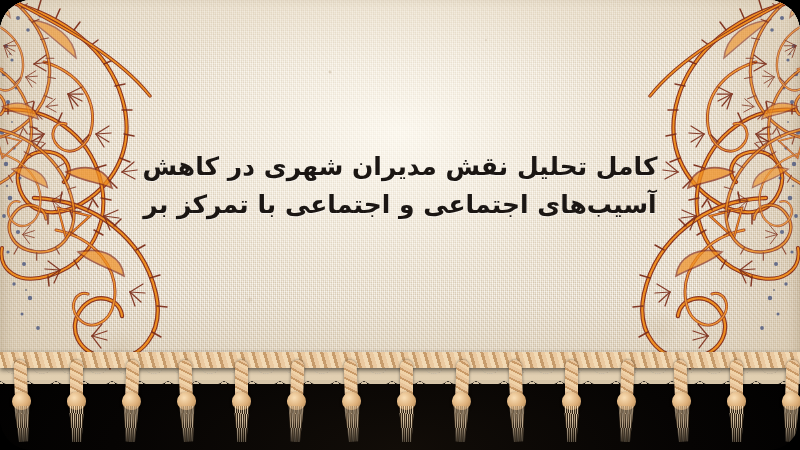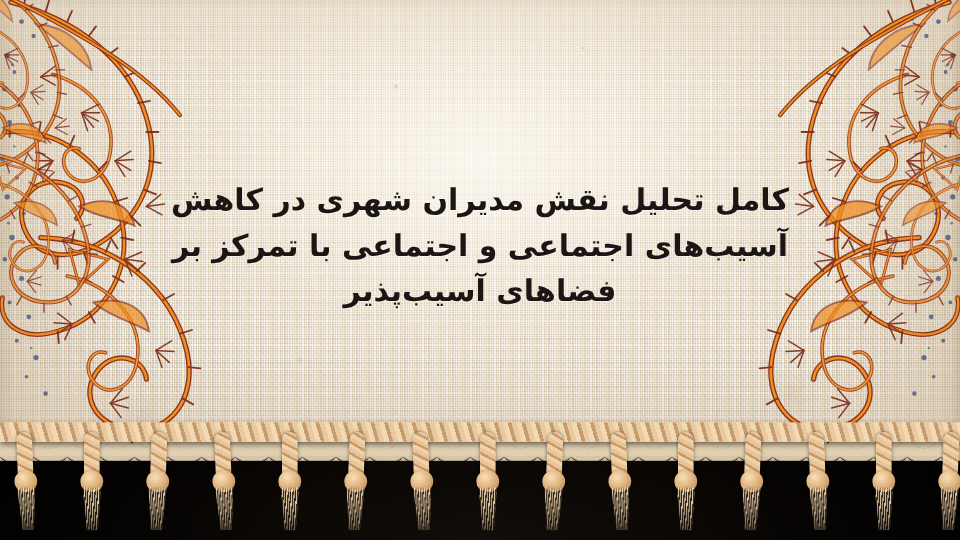--- a/index.html
+++ b/index.html
@@ -8,20 +8,21 @@
     padding: 0;
     background: #000;
   }
   #stage {
     position: relative;
     width: 800px;
     height: 450px;
     overflow: hidden;
     background: #040302;
     font-family: "DejaVu Sans", "Liberation Sans", sans-serif;
+    border-radius: 32px;
   }
 
   
   .backdrop {
     position: absolute;
     inset: 0;
     background:
       radial-gradient(ellipse 60% 40% at 50% 100%, #120d08 0%, #060403 60%, #000 100%);
   }
 
@@ -402,21 +403,20 @@
         <path d="M 8 -2 C 70 30, 120 58, 150 96" stroke="#ef8f22" stroke-width="1.6"></path>
         <path d="M 792 -2 C 730 30, 680 58, 650 96" stroke="#8b3520" stroke-width="3.4"></path>
         <path d="M 792 -2 C 730 30, 680 58, 650 96" stroke="#ef8f22" stroke-width="1.6"></path>
       </g>
     </svg>
   </div>
 
   <div class="title-block">
     <div class="title-line">کامل تحلیل نقش مدیران شهری در کاهش</div>
     <div class="title-line">آسیب‌های اجتماعی و اجتماعی با تمرکز بر</div>
-    <div class="title-line">فضاهای آسیب‌پذیر</div>
   </div>
 
   <div class="fringe">
     <div class="fringe-band"></div>
   <div class="tassel" style="left: 8px; transform: rotate(-2.2deg);">
         <div class="cord"></div>
         <div class="knot"></div>
         <div class="skirt"></div>
       </div>
       <div class="tassel" style="left: 63px; transform: rotate(0deg);">

